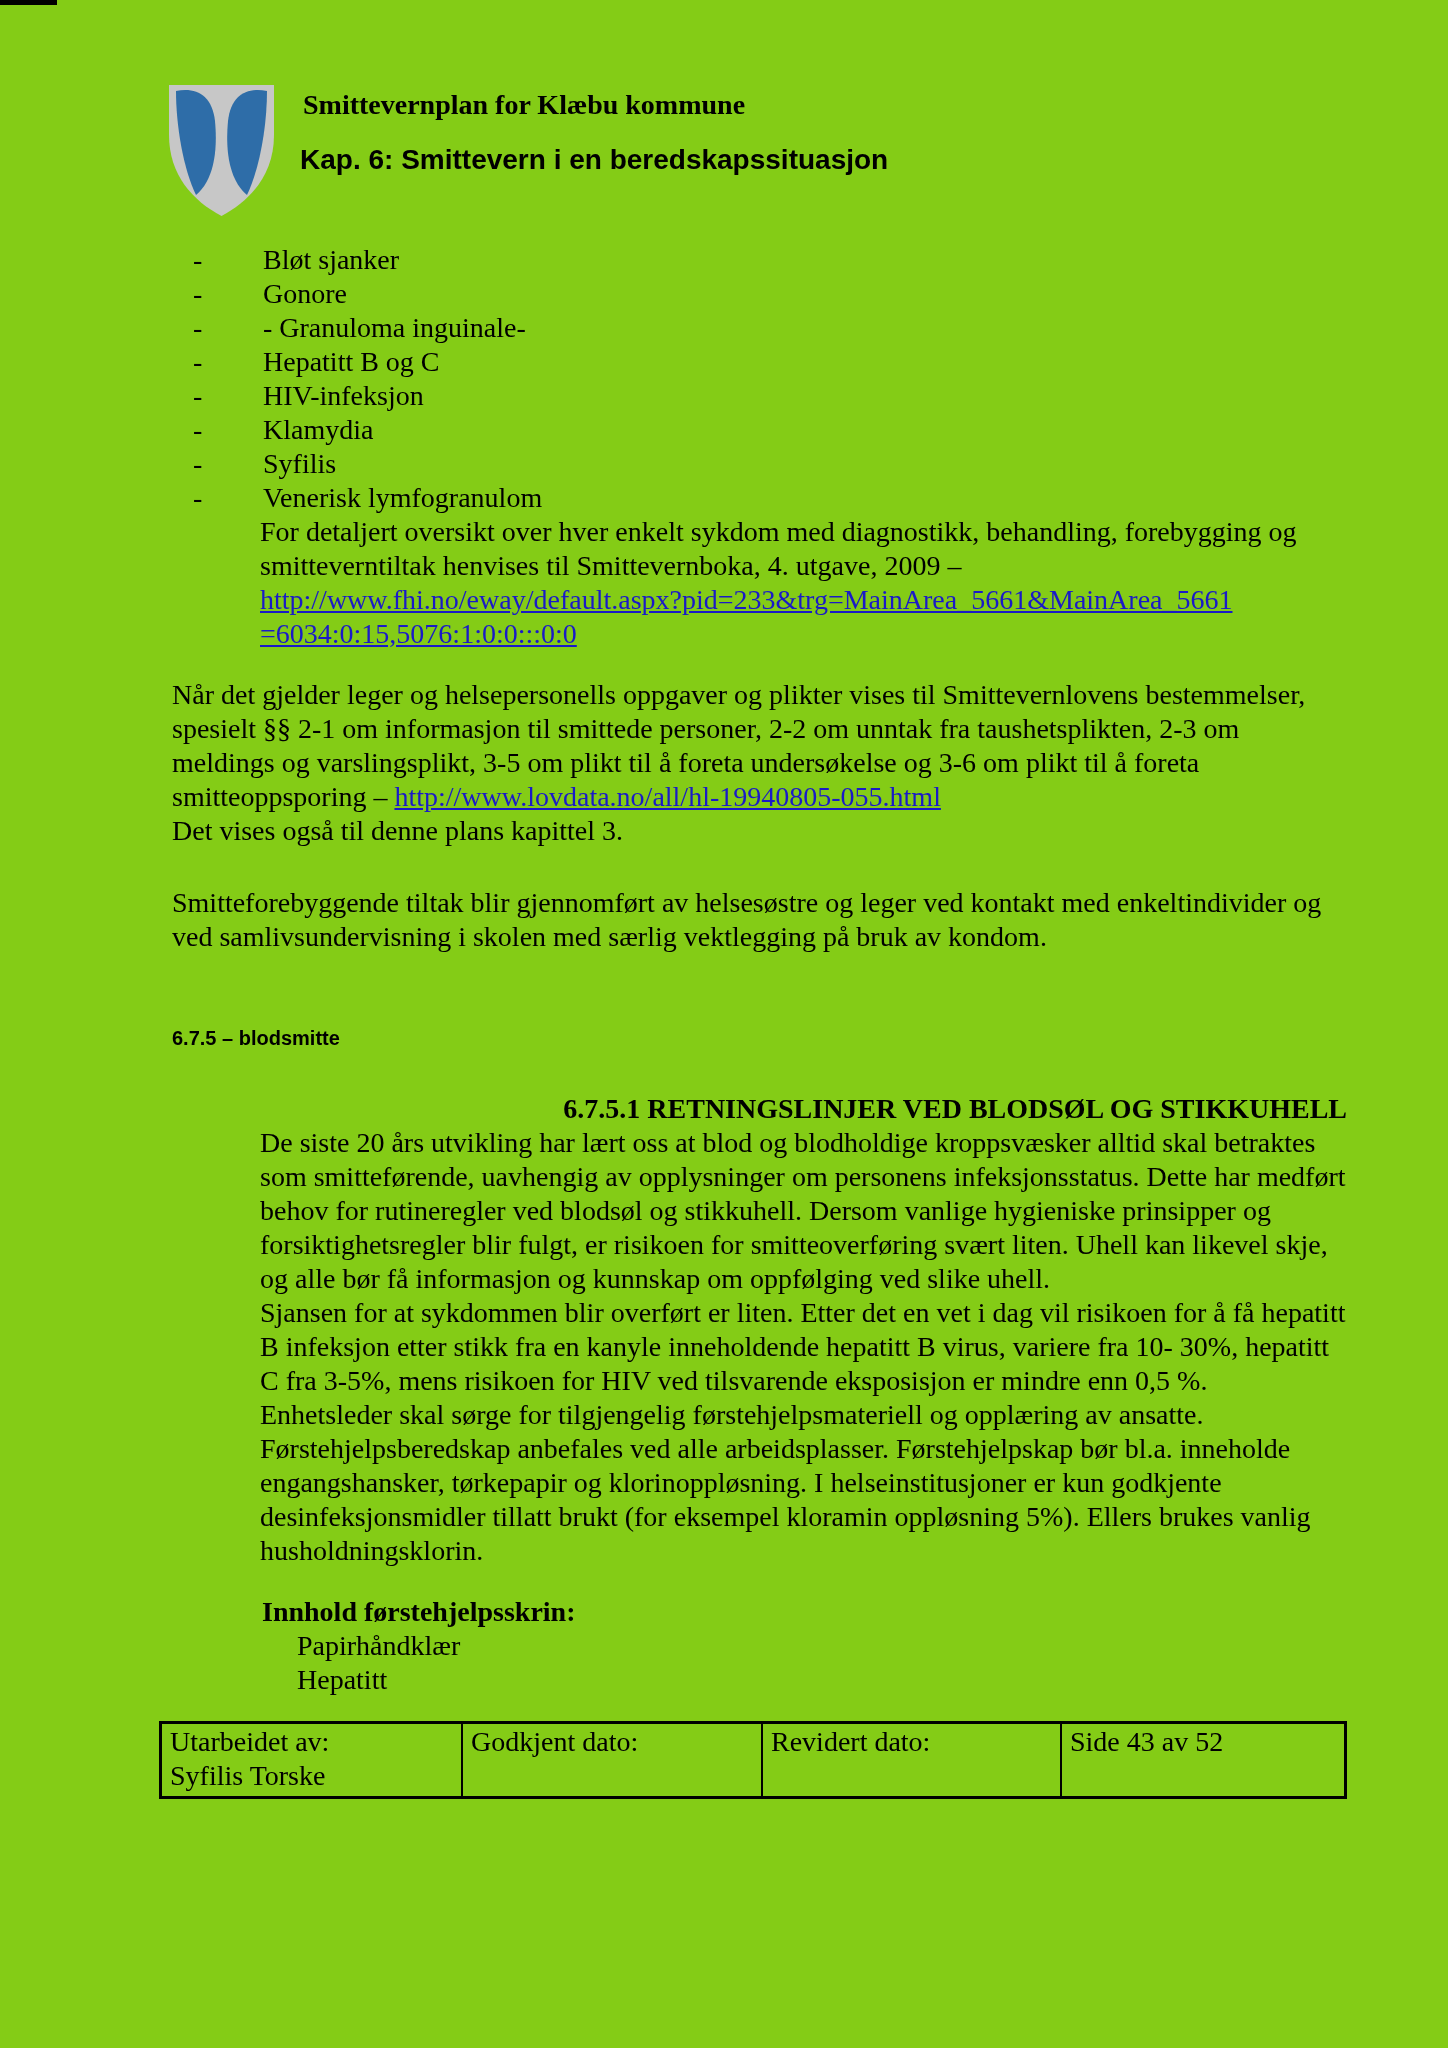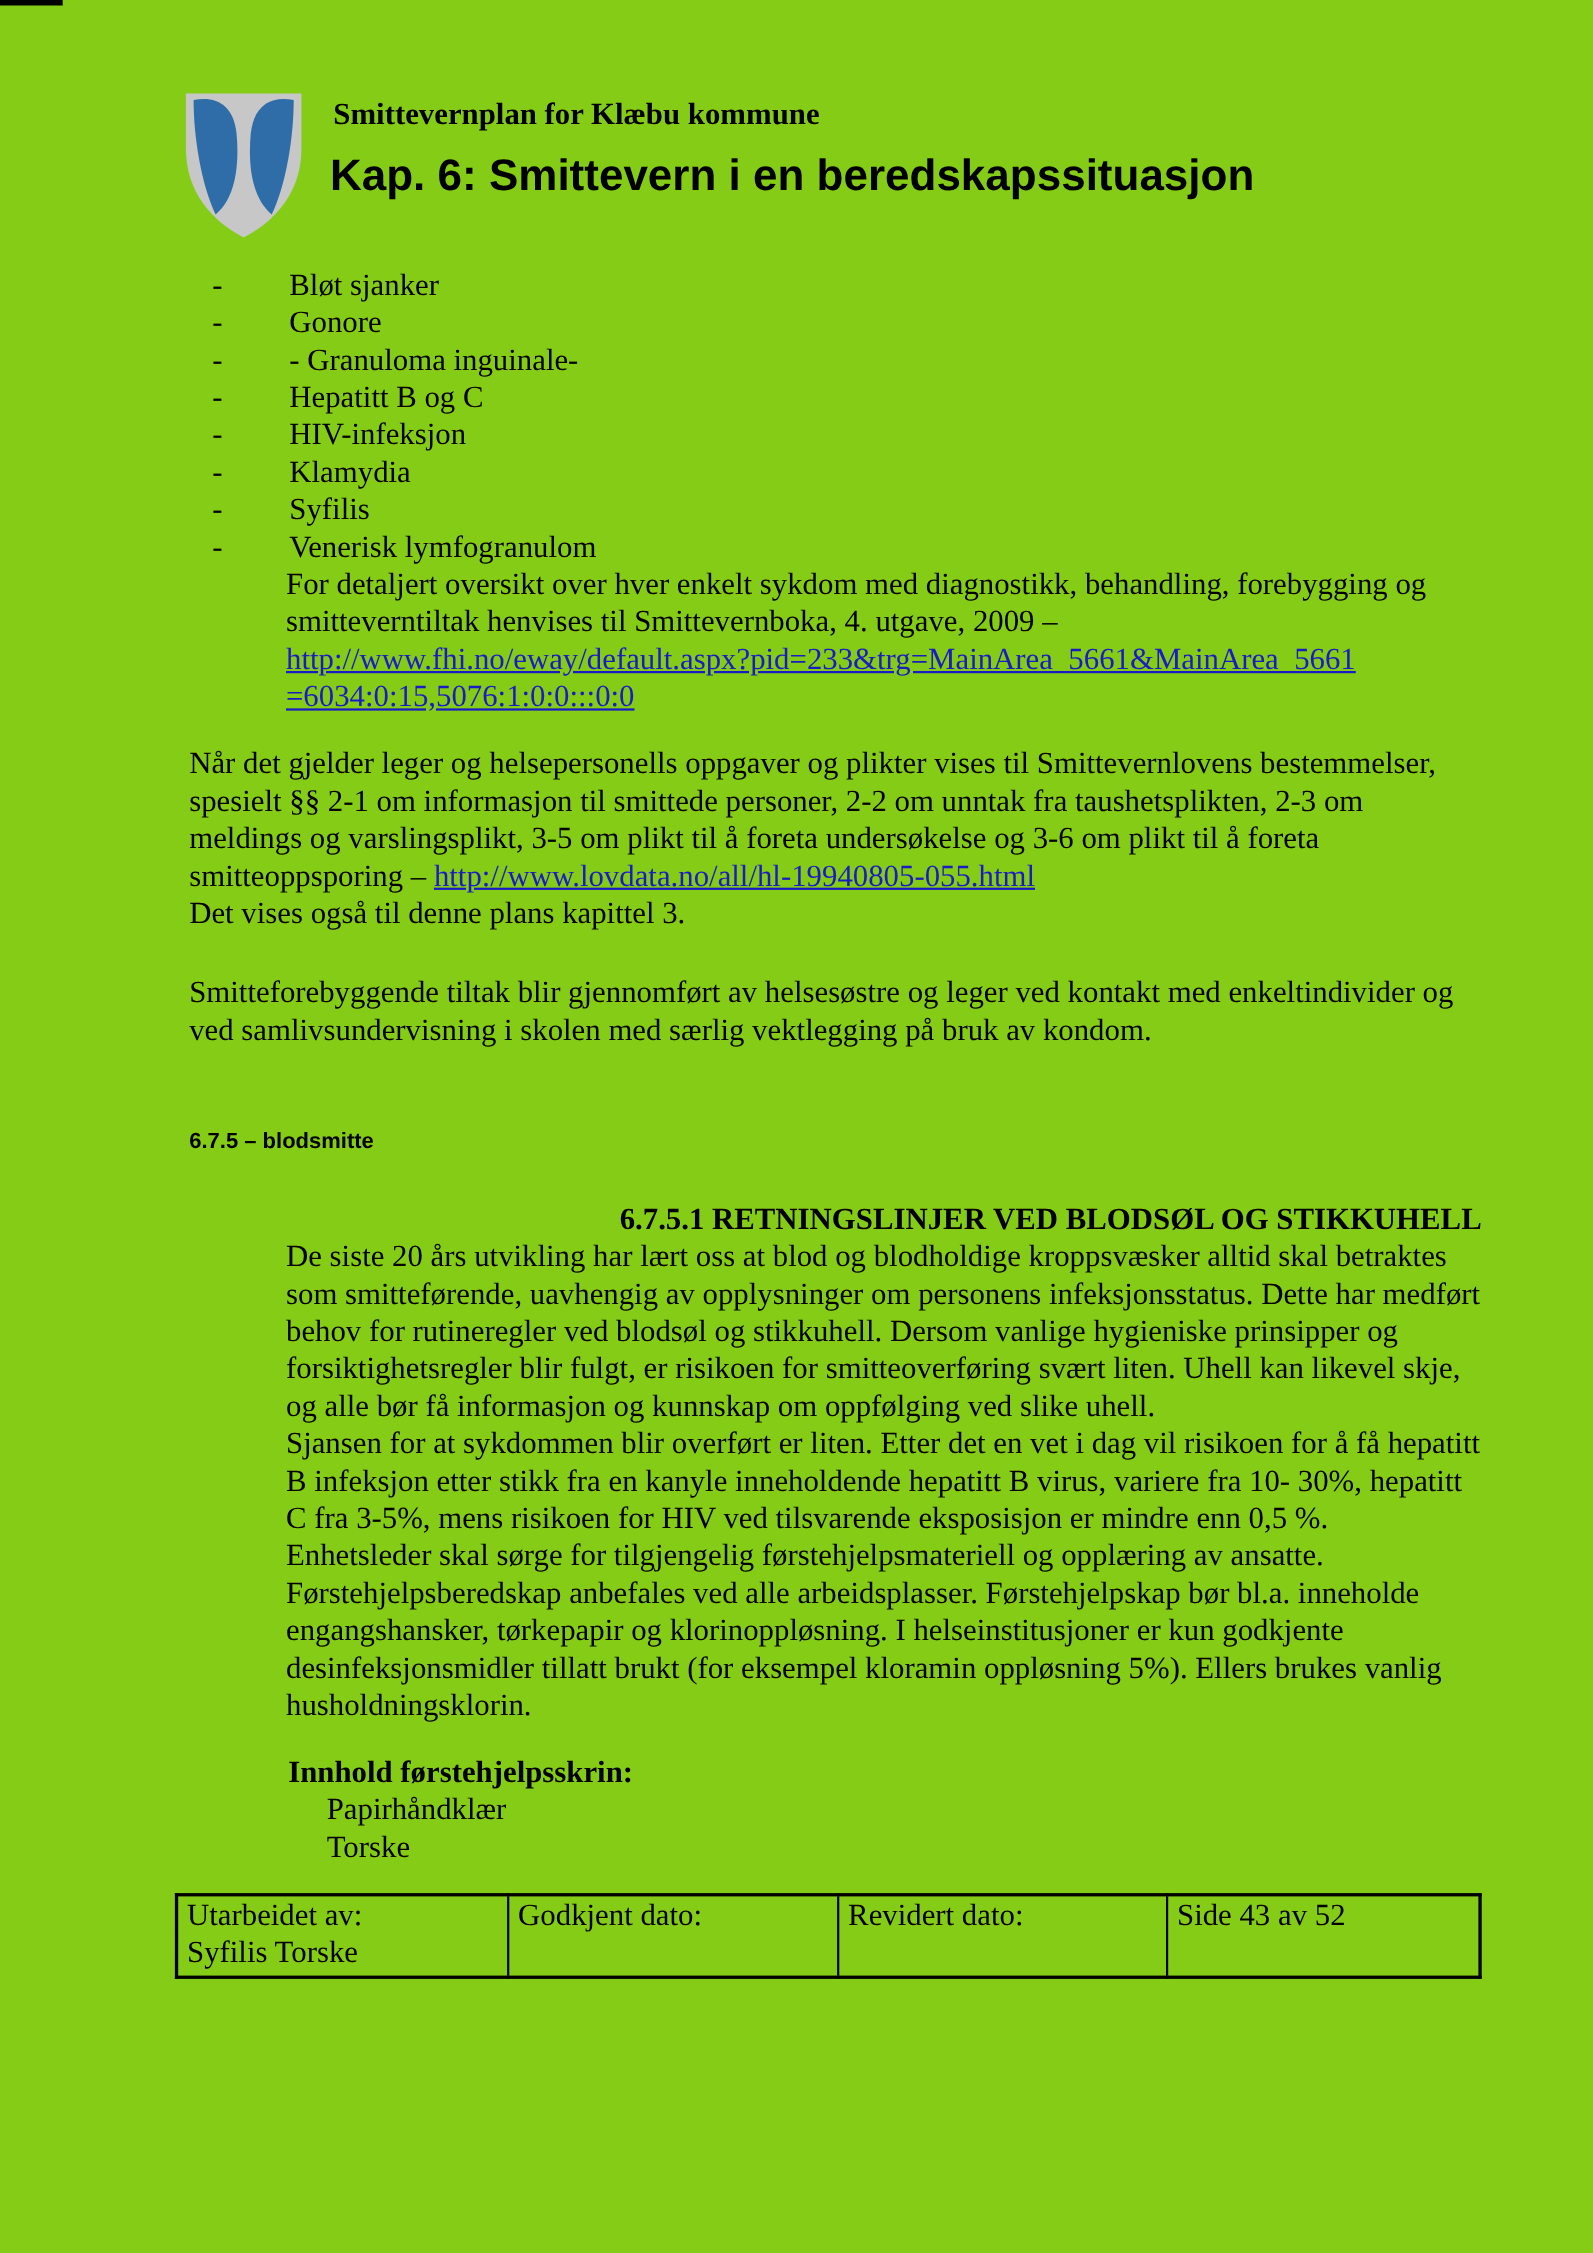--- a/index.html
+++ b/index.html
@@ -11,21 +11,21 @@
     font-family:"Liberation Serif", serif;
     color:#000;
   }
   .artifact-bar{position:absolute;left:0;top:0;width:57px;height:5px;background:#000;}
   .logo{position:absolute;left:168px;top:83px;width:107px;height:135px;}
   .header-text{position:absolute;left:303px;top:88px;width:1100px;}
   .doc-title{font-weight:bold;font-size:28px;line-height:34px;font-family:"Liberation Serif",serif;}
   .chapter-title{
     margin-top:14px;
     font-family:"Liberation Sans",sans-serif;
-    font-weight:bold;font-size:40px;line-height:48px;
+    font-weight:bold;font-size:28px;line-height:48px;
     margin-left:-3px;
     letter-spacing:0px;
   }
   .flow{
     position:absolute;left:172px;top:243px;width:1175px;
     font-size:28px;line-height:34px;
   }
   ul.diseases{list-style:none;margin:0;padding:0;}
   ul.diseases li{position:relative;padding-left:91px;}
   ul.diseases .dash{position:absolute;left:21px;top:0;}
@@ -107,21 +107,21 @@
 
     <div class="ground-block">
       <p>De siste 20 års utvikling har lært oss at blod og blodholdige kroppsvæsker alltid skal betraktes som smitteførende, uavhengig av opplysninger om personens infeksjonsstatus. Dette har medført behov for rutineregler ved blodsøl og stikkuhell. Dersom vanlige hygieniske prinsipper og forsiktighetsregler blir fulgt, er risikoen for smitteoverføring svært liten. Uhell kan likevel skje, og alle bør få informasjon og kunnskap om oppfølging ved slike uhell.</p>
       <p>Sjansen for at sykdommen blir overført er liten. Etter det en vet i dag vil risikoen for å få hepatitt B infeksjon etter stikk fra en kanyle inneholdende hepatitt B virus, variere fra 10- 30%, hepatitt C fra 3-5%, mens risikoen for HIV ved tilsvarende eksposisjon er mindre enn 0,5 %.</p>
       <p>Enhetsleder skal sørge for tilgjengelig førstehjelpsmateriell og opplæring av ansatte. Førstehjelpsberedskap anbefales ved alle arbeidsplasser. Førstehjelpskap bør bl.a. inneholde engangshansker, tørkepapir og klorinoppløsning. I helseinstitusjoner er kun godkjente desinfeksjonsmidler tillatt brukt (for eksempel kloramin oppløsning 5%). Ellers brukes vanlig husholdningsklorin.</p>
     </div>
 
     <div class="firstaid-heading">Innhold førstehjelpsskrin:</div>
     <div class="firstaid-items">
       <div>Papirhåndklær</div>
-      <div>Torske</div>
+      <div>Hepatitt</div>
     </div>
 
     <table class="footer">
       <tbody>
           <tr>
         <td class="c1"><span>Utarbeidet av:</span><br><span>Syfilis Torske</span></td>
         <td class="c2">Godkjent dato:</td>
         <td class="c3">Revidert dato:</td>
         <td class="c4">Side 43 av 52</td>
       </tr>

